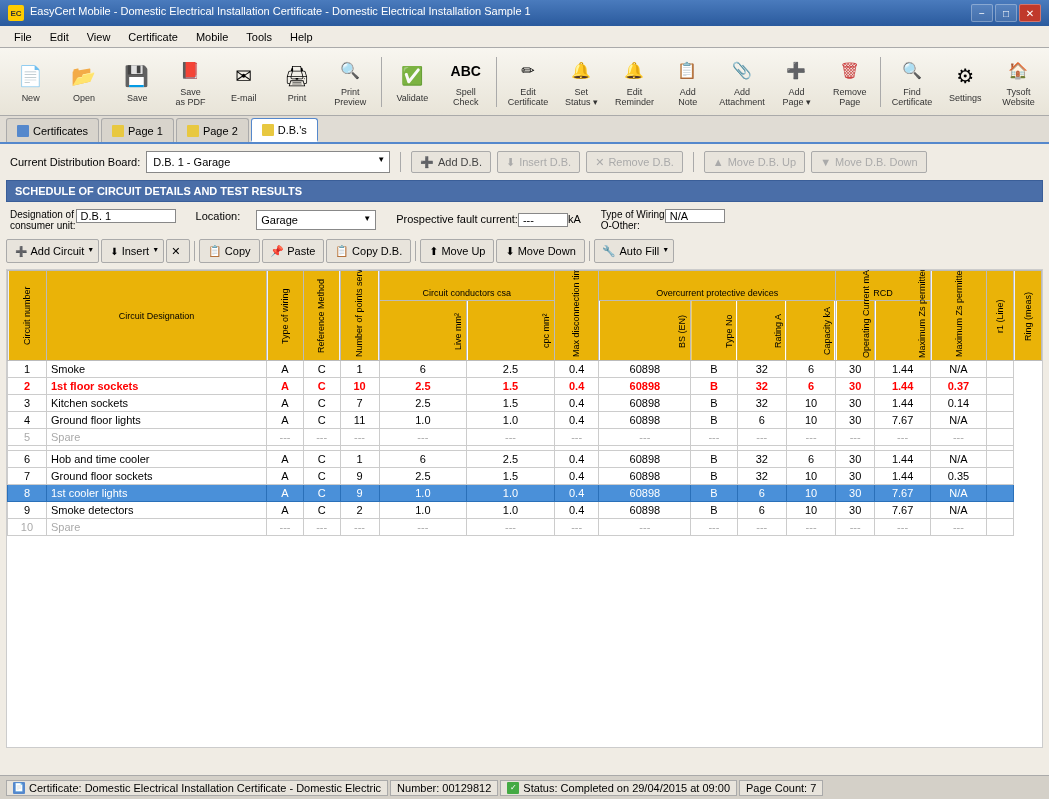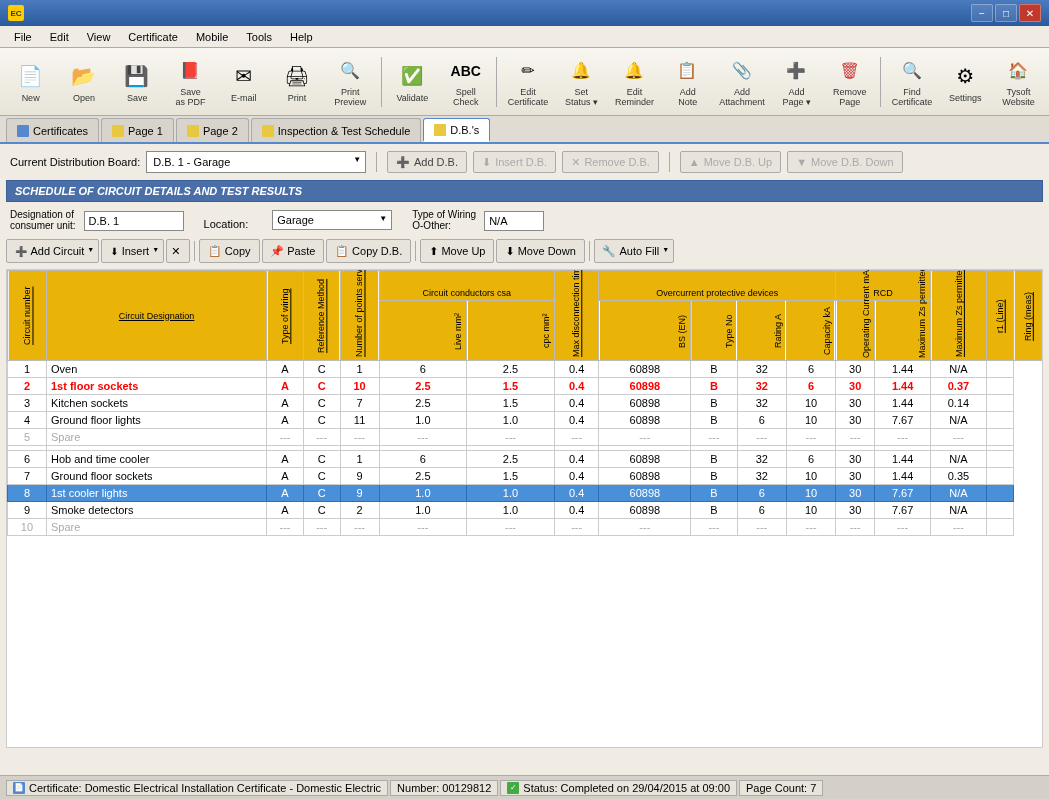--- a/index.html
+++ b/index.html
@@ -102,21 +102,21 @@
       padding: 3px 4px;
       background: #f0ece4;
       margin-bottom: 4px;
     }
     .db-select {
       border: 1px solid #888;
       padding: 2px 20px 2px 6px;
       background: white;
       appearance: none;
       -webkit-appearance: none;
-      width: 220px;
+      width: 244px;
       height: 22px;
       font-size: 11px;
       cursor: pointer;
     }
     .db-select-wrap { position: relative; display: inline-block; }
     .db-select-wrap::after { content: '▼'; position: absolute; right: 5px; top: 4px; font-size: 8px; pointer-events: none; }
     .db-btn {
       padding: 2px 8px;
       background: #e8e4dc;
       border: 1px solid #aaa;
@@ -131,37 +131,36 @@
 
     
     .schedule-header {
       background: #4a6ea8;
       color: white;
       padding: 4px 8px;
       font-weight: bold;
       font-size: 11px;
       margin-bottom: 4px;
       border: 1px solid #3a5e98;
-      font-style: italic;
     }
 
     
     .cu-bar {
       display: flex;
       align-items: center;
       gap: 20px;
       padding: 3px 4px;
       margin-bottom: 3px;
     }
-    .cu-field { display: flex; align-items: flex-end; gap: 8px; }
+    .cu-field { display: flex; align-items: flex-start; gap: 0; }
     .cu-input {
       border: 1px solid #888;
       background: white;
       padding: 1px 4px;
-      height: 20px;
+      height: 14px;
       font-size: 11px;
     }
     .cu-select-wrap { position: relative; display: inline-block; margin-left: 16px; }
     .cu-select {
       border: 1px solid #888;
       background: white;
       padding: 1px 20px 1px 4px;
       height: 20px;
       font-size: 11px;
       appearance: none;
@@ -211,21 +210,21 @@
       padding: 2px 3px;
       text-align: center;
       font-weight: normal;
       font-size: 9px;
       vertical-align: bottom;
       writing-mode: vertical-rl;
       transform: rotate(180deg);
       height: 110px;
       white-space: nowrap;
     }
-    th.normal { writing-mode: horizontal-tb; transform: none; height: auto; vertical-align: middle; font-size: 9px; padding: 3px 2px; text-decoration: underline; }
+    th.normal { writing-mode: horizontal-tb; transform: none; height: auto; vertical-align: middle; font-size: 9px; padding: 3px 2px; }
     td {
       border: 1px solid #ccc;
       padding: 2px 4px;
       text-align: center;
       white-space: nowrap;
     }
     .td-left { text-align: left; }
     tr.selected { background: #4a90d9; color: white; }
     tr.selected td { border-color: #2a70b9; }
     tr.red-text td { color: red; font-weight: bold; }
@@ -246,20 +245,21 @@
     }
     .status-seg { padding: 1px 6px; background: #e8e4dc; border: 1px solid #aaa; display: flex; align-items: center; gap: 4px; }
     .status-icon { width: 12px; height: 12px; background: #5588cc; border-radius: 1px; display: flex; align-items: center; justify-content: center; font-size: 8px; color: white; }
   </style>
 </head>
 <body>
 
 <div class="title-bar">
   <div class="title-bar-left">
     <div class="title-bar-icon">EC</div>
+    <span>EasyCert Mobile - Domestic Electrical Installation Certificate - Domestic Electrical Installation Sample 1</span>
   </div>
   <div class="title-bar-controls">
     <button class="title-btn">−</button>
     <button class="title-btn">□</button>
     <button class="title-btn close">✕</button>
   </div>
 </div>
 
 <div class="menu-bar">
   <span class="menu-item">File</span>
@@ -358,24 +358,20 @@
     <div style="width:12px;height:12px;background:#5588cc;border-radius:1px;"></div>
     <span>Certificates</span>
   </div>
   <div class="tab">
     <div style="width:12px;height:12px;background:#e8c840;border-radius:1px;"></div>
     <span>Page 1</span>
   </div>
   <div class="tab">
     <div style="width:12px;height:12px;background:#e8c840;border-radius:1px;"></div>
     <span>Page 2</span>
-  </div>
-  <div class="tab">
-    <div style="width:12px;height:12px;background:#e8c840;border-radius:1px;"></div>
-    <span>Inspection &amp; Test Schedule</span>
   </div>
   <div class="tab active">
     <div style="width:12px;height:12px;background:#e8c840;border-radius:1px;"></div>
     <span>D.B.'s</span>
   </div>
 </div>
 
 <div class="main-content">
 
   <div class="db-bar">
@@ -415,20 +411,25 @@
 consumer unit:</label>
       <input class="cu-input" value="D.B. 1" style="width: 100px;">
     </div>
     <div class="cu-field">
       <label>Location:</label>
       <div class="cu-select-wrap">
         <select class="cu-select" style="width:120px;">
           <option>Garage</option>
         </select>
       </div>
+    </div>
+    <div class="cu-field">
+      <label>Prospective fault current:</label>
+      <input class="cu-input" value="---" style="width: 50px;">
+      <span>kA</span>
     </div>
     <div class="cu-field">
       <label style="white-space:pre-line; font-size:10px; line-height:1.1;">Type of Wiring
 O-Other:</label>
       <input class="cu-input" value="N/A" style="width: 60px;">
     </div>
   </div>
 
   <div class="action-bar">
     <button class="act-btn act-dropdown">
@@ -495,21 +496,21 @@
           <th style="writing-mode:vertical-rl;transform:rotate(180deg);height:60px;">Type No</th>
           <th style="writing-mode:vertical-rl;transform:rotate(180deg);height:60px;">Rating A</th>
           <th style="writing-mode:vertical-rl;transform:rotate(180deg);height:60px;">Capacity kA</th>
           <th style="writing-mode:vertical-rl;transform:rotate(180deg);height:60px;">Operating Current mA</th>
           <th style="writing-mode:vertical-rl;transform:rotate(180deg);height:60px;">Maximum Zs permitted by BS 7671 Ω</th>
         </tr>
       </thead>
       <tbody id="circuit-tbody">
       <tr>
             <td>1</td>
-            <td class="td-left">Oven</td>
+            <td class="td-left">Smoke</td>
             <td>A</td>
             <td>C</td>
             <td>1</td>
             <td>6</td>
             <td>2.5</td>
             <td>0.4</td>
             <td>60898</td>
             <td>B</td>
             <td>32</td>
             <td>6</td>

